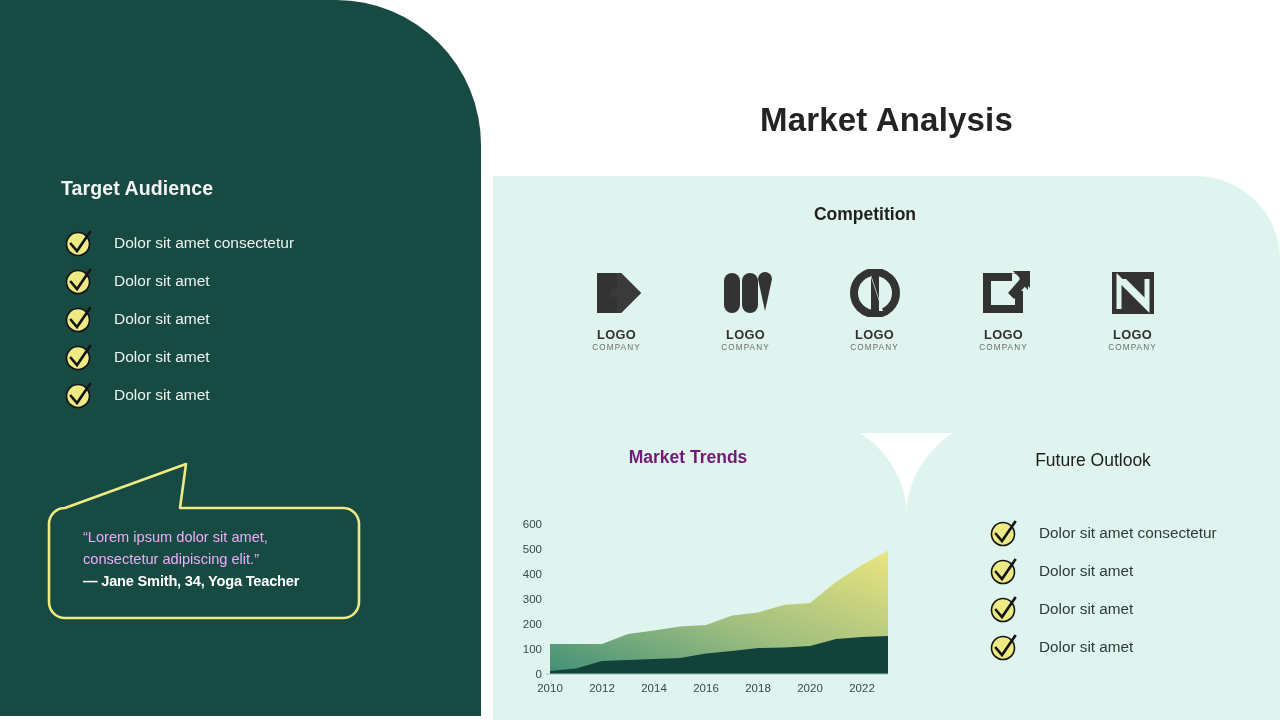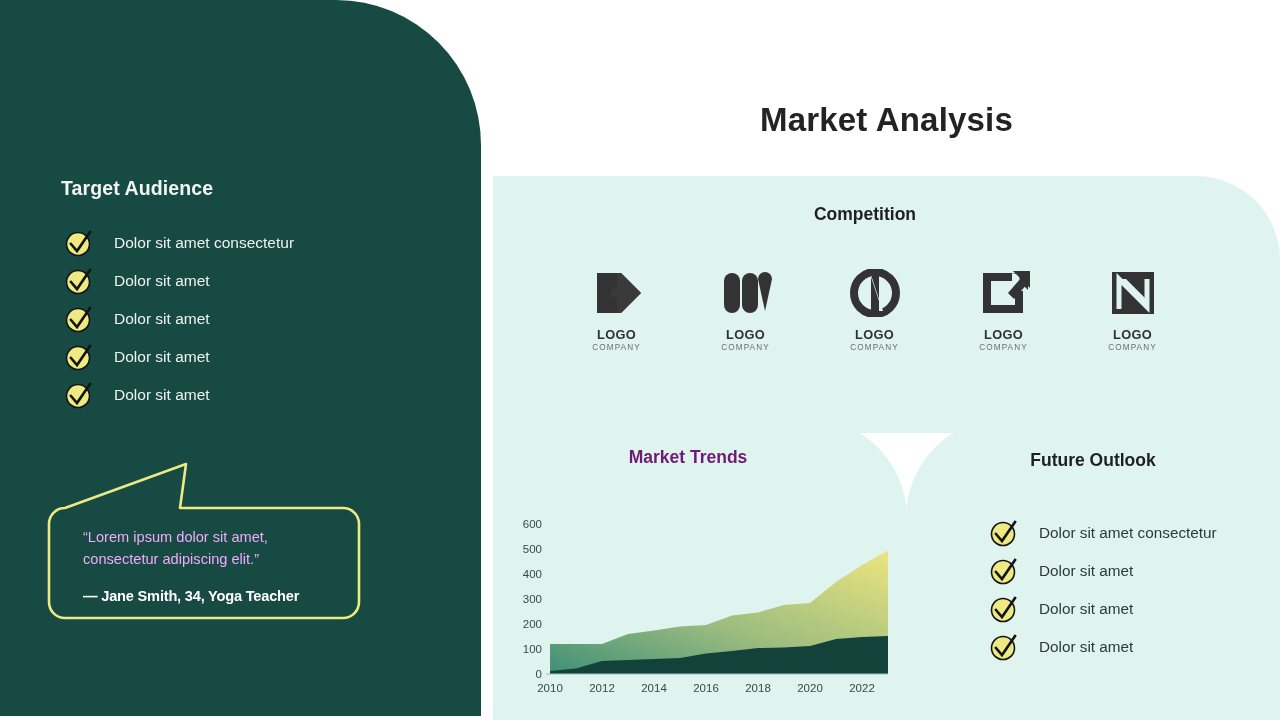--- a/index.html
+++ b/index.html
@@ -61,21 +61,21 @@
     position: absolute;
     left: 38px; top: 68px;
     width: 262px;
   }
   .quote-text {
     font-size: 14.6px;
     line-height: 1.52;
     color: #f0abfc;
   }
   .quote-author {
-    margin-top: 18px;
+    margin-top: 3px;
     font-size: 14.6px;
     font-weight: bold;
     color: #ffffff;
     letter-spacing: -0.2px;
   }
 
   
   .main-title {
     position: absolute;
     left: 493px; top: 75px;
@@ -158,21 +158,21 @@
     font-size: 17.5px;
     font-weight: bold;
     color: #701a75;
   }
   .outlook-title {
     position: absolute;
     left: 0; top: 32px;
     width: 374px;
     text-align: center;
     font-size: 17.5px;
-    font-weight: bold;
+    font-weight: normal;
     color: #1f1f1f;
   }
   .outlook-list {
     position: absolute;
     left: 82px; top: 96px;
     width: 290px;
   }
   .outlook-item {
     position: relative;
     height: 38px;

